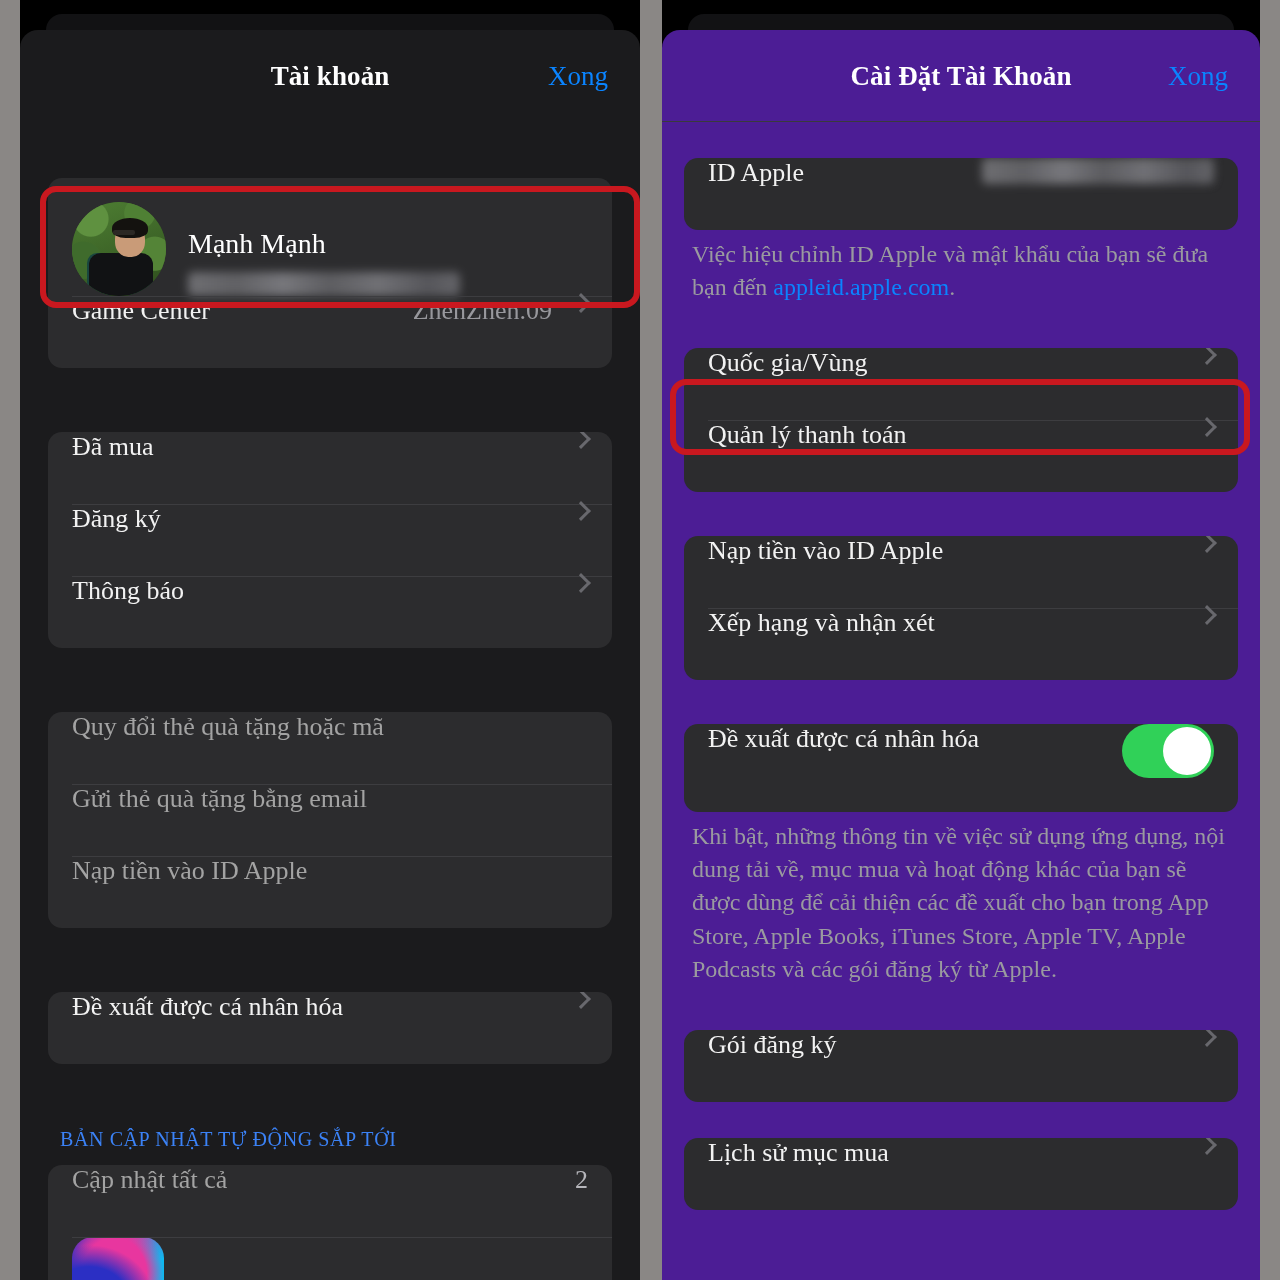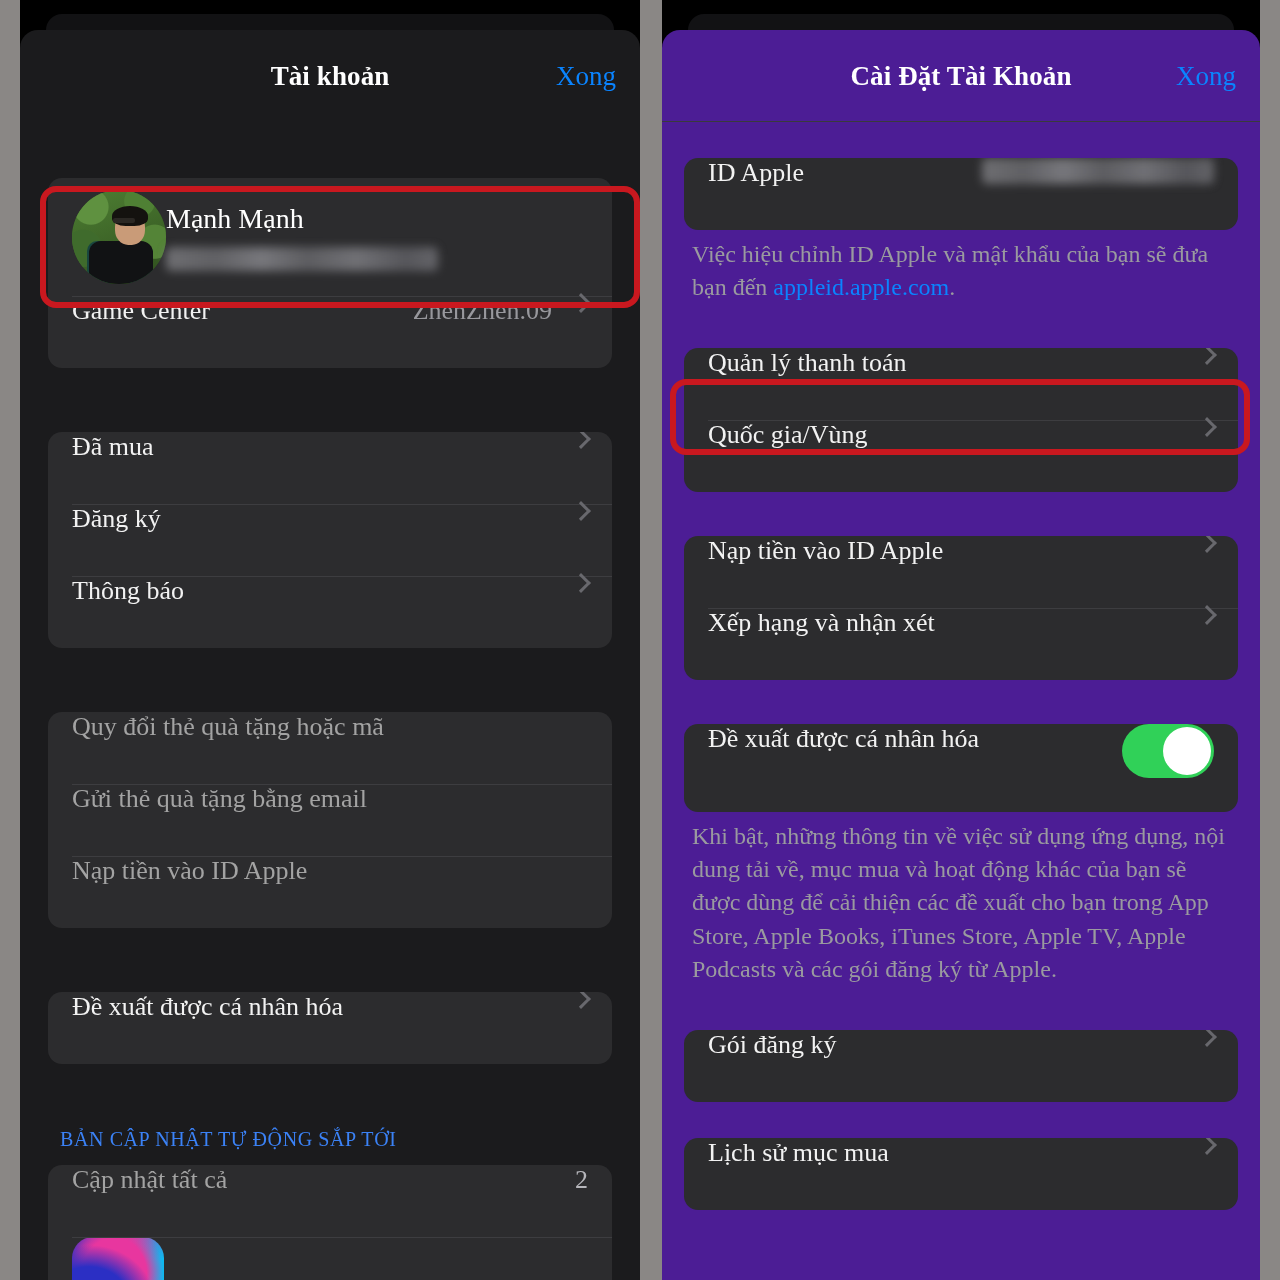--- a/index.html
+++ b/index.html
@@ -47,21 +47,21 @@
     display: flex; align-items: center; justify-content: center;
   }
   .navbar.with-rule::after{
     content: ""; position: absolute; left: 0; right: 0; bottom: 0;
     height: 1px; background: #3a3a3c;
   }
   .nav-title {
     color: #fff; font-size: 27px; font-weight: 700; letter-spacing: .1px;
   }
   .nav-done {
-    position: absolute; right: 24px; top: 50%; transform: translateY(-50%);
+    position: absolute; right: 32px; top: 50%; transform: translateY(-50%);
     color: #0a84ff; font-size: 27px; font-weight: 400;
   }
 
   
   .scroll { position: absolute; top: 92px; left: 0; right: 0; bottom: 0; }
   .panel-left .scroll { top: 92px; }
 
   .group {
     background: #2c2c2e;
     border-radius: 14px;
@@ -90,21 +90,21 @@
   .chev {
     width: 14px; height: 14px;
     border-right: 3px solid #68686d;
     border-top: 3px solid #68686d;
     transform: rotate(45deg);
     flex: 0 0 auto;
     margin-left: 6px;
   }
 
   
-  .profile-row { min-height: 118px; padding: 0 24px; display: flex; align-items: center; }
+  .profile-row { min-height: 118px; padding: 0 24px; display: flex; align-items: flex-end; gap: 22px; }
   .avatar {
     width: 94px; height: 94px; border-radius: 50%;
     flex: 0 0 auto; overflow: hidden; position: relative;
     background: #2d4a22;
   }
   .avatar .leaf-a {
     position: absolute; inset: 0;
     background:
       radial-gradient(circle at 20% 18%, #5f9140 0 16%, transparent 17%),
       radial-gradient(circle at 72% 12%, #4f8034 0 14%, transparent 15%),
@@ -321,25 +321,25 @@
             <span class="blur-bar"></span>
           </div>
         </div>
 
         <div class="footnote"><span>Việc hiệu chỉnh ID Apple và mật khẩu của bạn sẽ đưa bạn đến </span><a href="#">appleid.apple.com</a><span>.</span></div>
 
         <div class="gap-44"></div>
 
         <div class="group">
           <div class="row">
+            <span class="row-label">Quốc gia/Vùng</span>
+            <span class="chev"></span>
+          </div>
+          <div class="row">
             <span class="row-label">Quản lý thanh toán</span>
-            <span class="chev"></span>
-          </div>
-          <div class="row">
-            <span class="row-label">Quốc gia/Vùng</span>
             <span class="chev"></span>
           </div>
         </div>
 
         <div class="gap-44"></div>
 
         <div class="group">
           <div class="row">
             <span class="row-label">Nạp tiền vào ID Apple</span>
             <span class="chev"></span>

